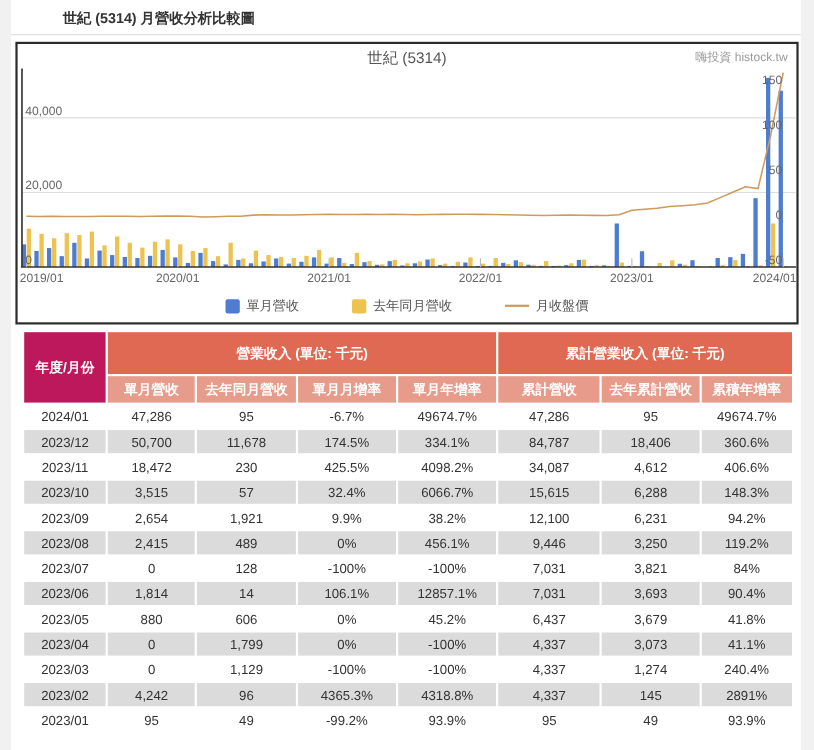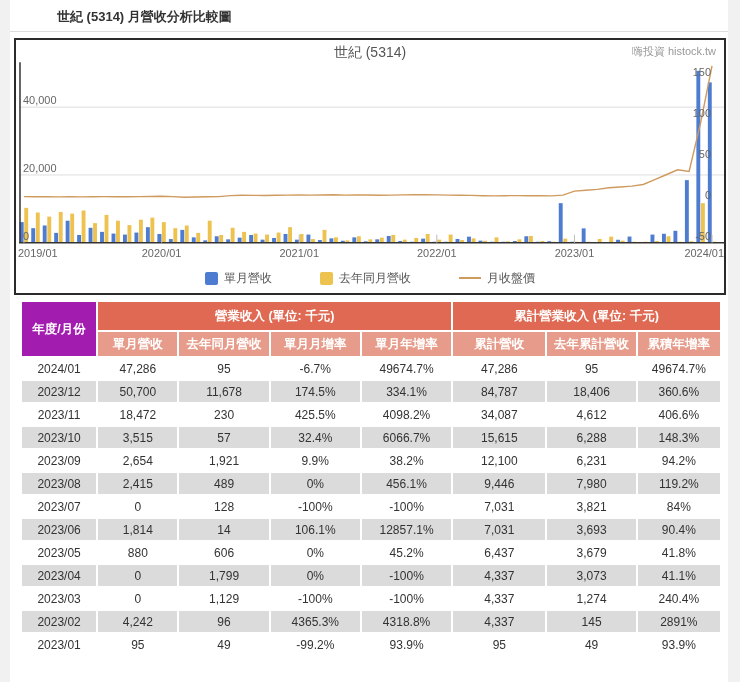--- a/index.html
+++ b/index.html
@@ -18,23 +18,23 @@
                 height:24px; margin-top:-2px; }
   .legend-item { display:flex; align-items:center; gap:6px; font-size:12px; color:#555;
                  cursor:pointer; }
   .legend-swatch { width:13px; height:13px; border-radius:2px; display:inline-block; }
   .legend-line-swatch { width:22px; height:0; border-top:2px solid; display:inline-block; }
 
   table.rev { border-collapse:separate; border-spacing:2px; table-layout:fixed;
               width:702px; margin:5px 0 0 10px; }
   table.rev th, table.rev td { text-align:center; vertical-align:middle; overflow:hidden;
                                white-space:nowrap; }
-  th.hgroup { background:#df6952; color:#fff; font-size:12.5px; font-weight:bold; height:28px; }
+  th.hgroup { background:#df6952; color:#fff; font-size:12.5px; font-weight:bold; height:38px; }
   th.hsub   { background:#e79b8a; color:#fff; font-size:12.5px; font-weight:bold; height:24px; }
-  th.hcorner{ background:#a21caf; color:#fff; font-size:12.5px; font-weight:bold; }
+  th.hcorner{ background:#be185d; color:#fff; font-size:12.5px; font-weight:bold; }
   td.cell { height:21px; font-size:12px; color:#333; background:#fff; }
   tr.stripe td.cell { background:#dbdbdb; }
   .pct-k { color:#333; } .pct-r { color:#cc3333; } .pct-g { color:#3a9a3a; }
 </style>
 </head>
 <body>
 
 <div class="content">
 
   <div class="section-title first">世紀 (5314) 月營收分析比較圖</div>
@@ -283,21 +283,21 @@
           <td class="cell pct-k">6,231</td>
           <td class="cell pct-r">94.2%</td>
         </tr>
         <tr class="stripe">
           <td class="cell">2023/08</td>
           <td class="cell pct-k">2,415</td>
           <td class="cell pct-k">489</td>
           <td class="cell pct-k">0%</td>
           <td class="cell pct-r">456.1%</td>
           <td class="cell pct-k">9,446</td>
-          <td class="cell pct-k">7,980</td>
+          <td class="cell pct-k">3,250</td>
           <td class="cell pct-r">119.2%</td>
         </tr>
         <tr>
           <td class="cell">2023/07</td>
           <td class="cell pct-k">0</td>
           <td class="cell pct-k">128</td>
           <td class="cell pct-g">-100%</td>
           <td class="cell pct-g">-100%</td>
           <td class="cell pct-k">7,031</td>
           <td class="cell pct-k">3,821</td>

